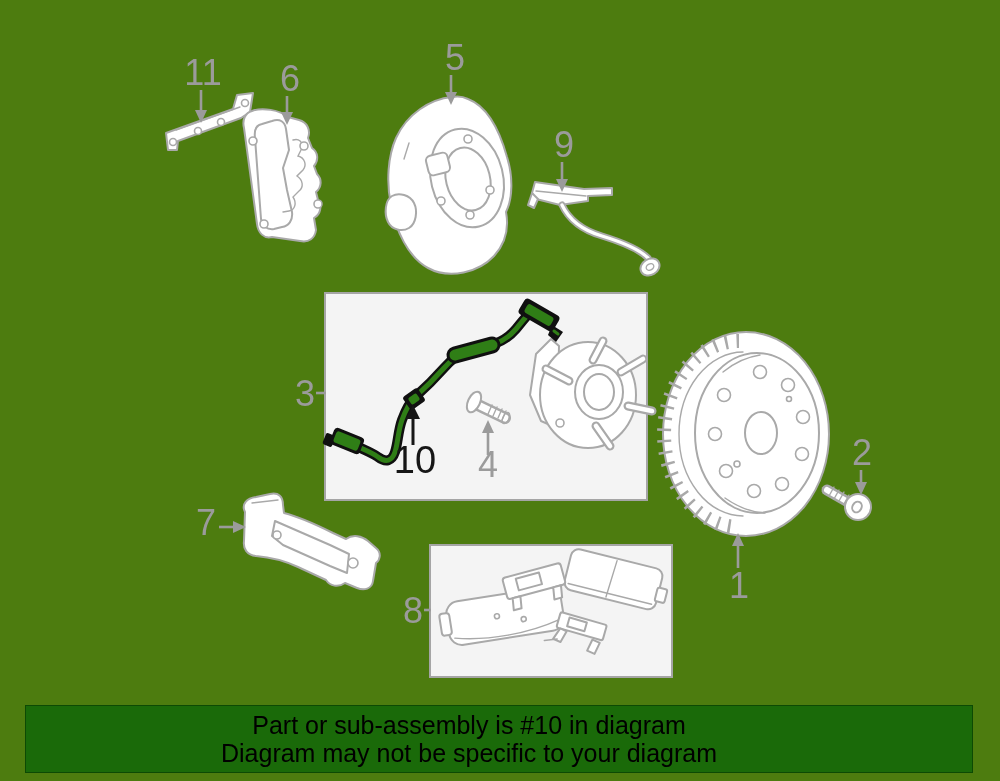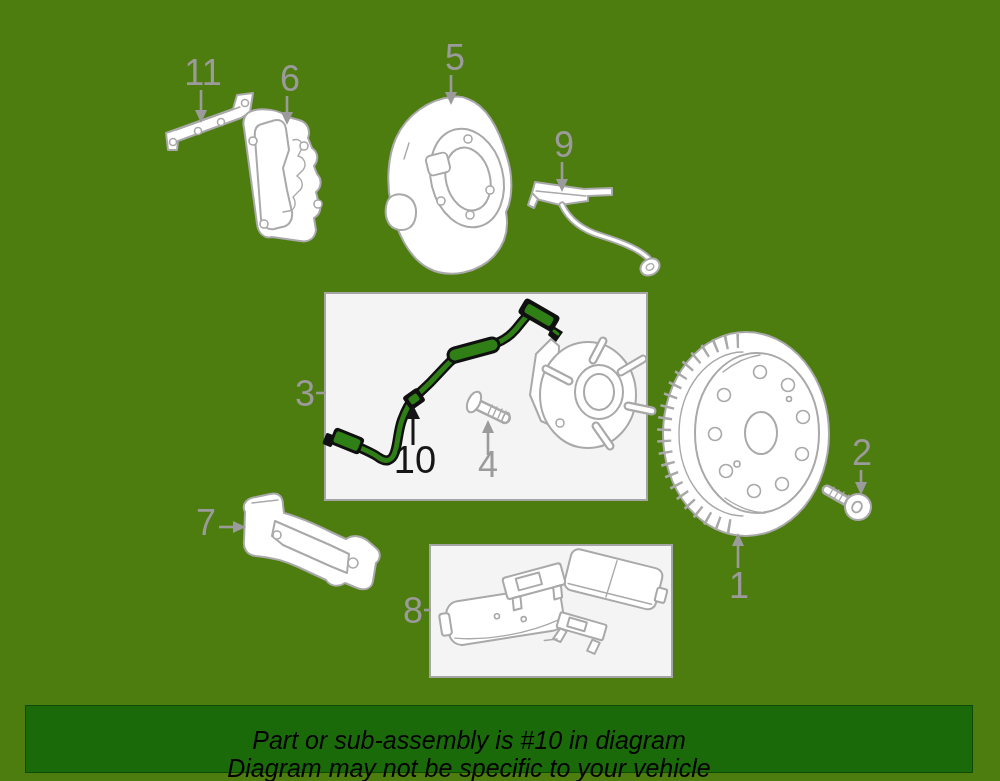--- a/index.html
+++ b/index.html
@@ -24,21 +24,21 @@
   .cabo{ stroke:#101010; fill:none; stroke-linecap:round; stroke-linejoin:round; }
   .cabg{ stroke:#2f7e16; fill:none; stroke-linecap:round; stroke-linejoin:round; }
   .grnf{ fill:#2f7e16; }
   .blkf{ fill:#101010; }
   .core{ stroke:#ffffff; fill:none; stroke-linecap:round; }
 
   .banner {
     position:absolute; left:25px; top:705px; width:948px; height:68px;
     background:#1a6a09; border:1px solid #0d4a04; box-sizing:border-box;
     color:#000000; text-align:center;
-    font-size:25px; line-height:28px; padding-top:20px; padding-right:60px;font-style:italic;
+    font-size:25px; line-height:28px; padding-top:5px; padding-right:60px;
   }
 </style>
 </head>
 <body>
 
 <div class="stage">
 <svg width="1000" height="703" viewBox="0 0 1000 703">
 
   <g>
     <path class="sf" d="M168,150 L166,133 L233,109 L237,95 L253,93 L250,112 L241,118 L178,141 L177,150 Z"></path>
@@ -246,15 +246,15 @@
       <rect class="s" x="566" y="621" width="18" height="9"></rect>
       <path class="sf" d="M560,634 L556,646 L564,647 L567,635 Z"></path>
       <path class="sf" d="M594,636 L592,648 L600,649 L602,637 Z"></path>
       <path class="thin" d="M548,650 L560,645"></path>
     </g>
   </g>
 </svg>
 
   <div class="banner">
     <div>Part or sub-assembly is #10 in diagram</div>
-    <div>Diagram may not be specific to your vehicle</div>
+    <div>Diagram may not be specific to your diagram</div>
   </div>
 </div>
 
 </body></html>

